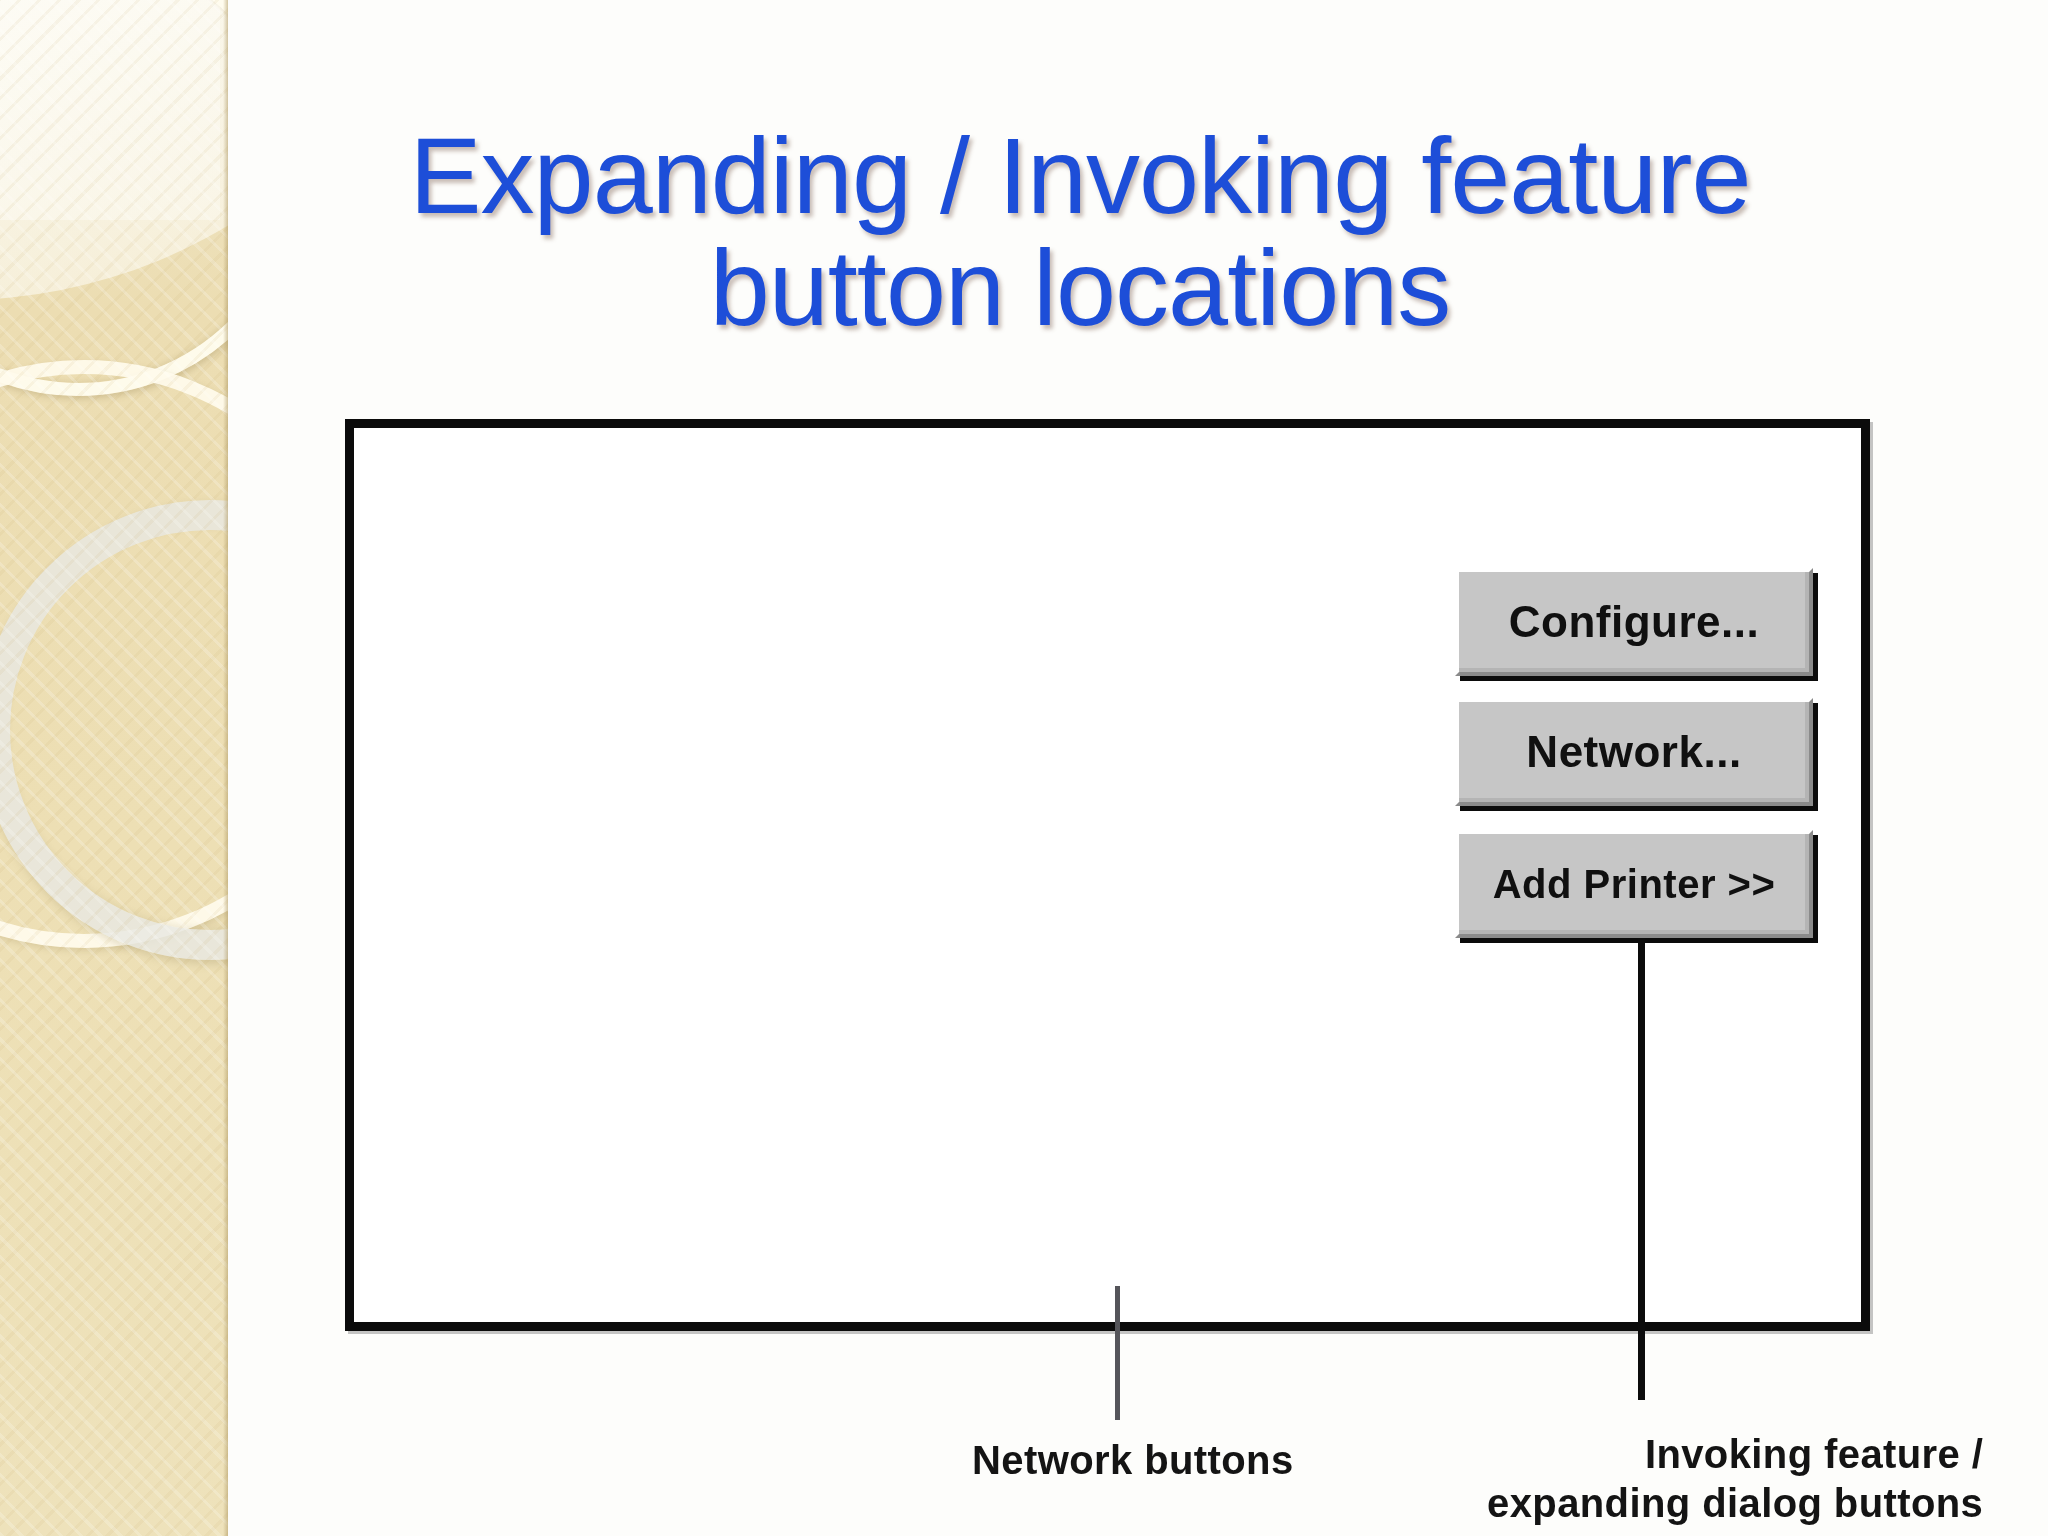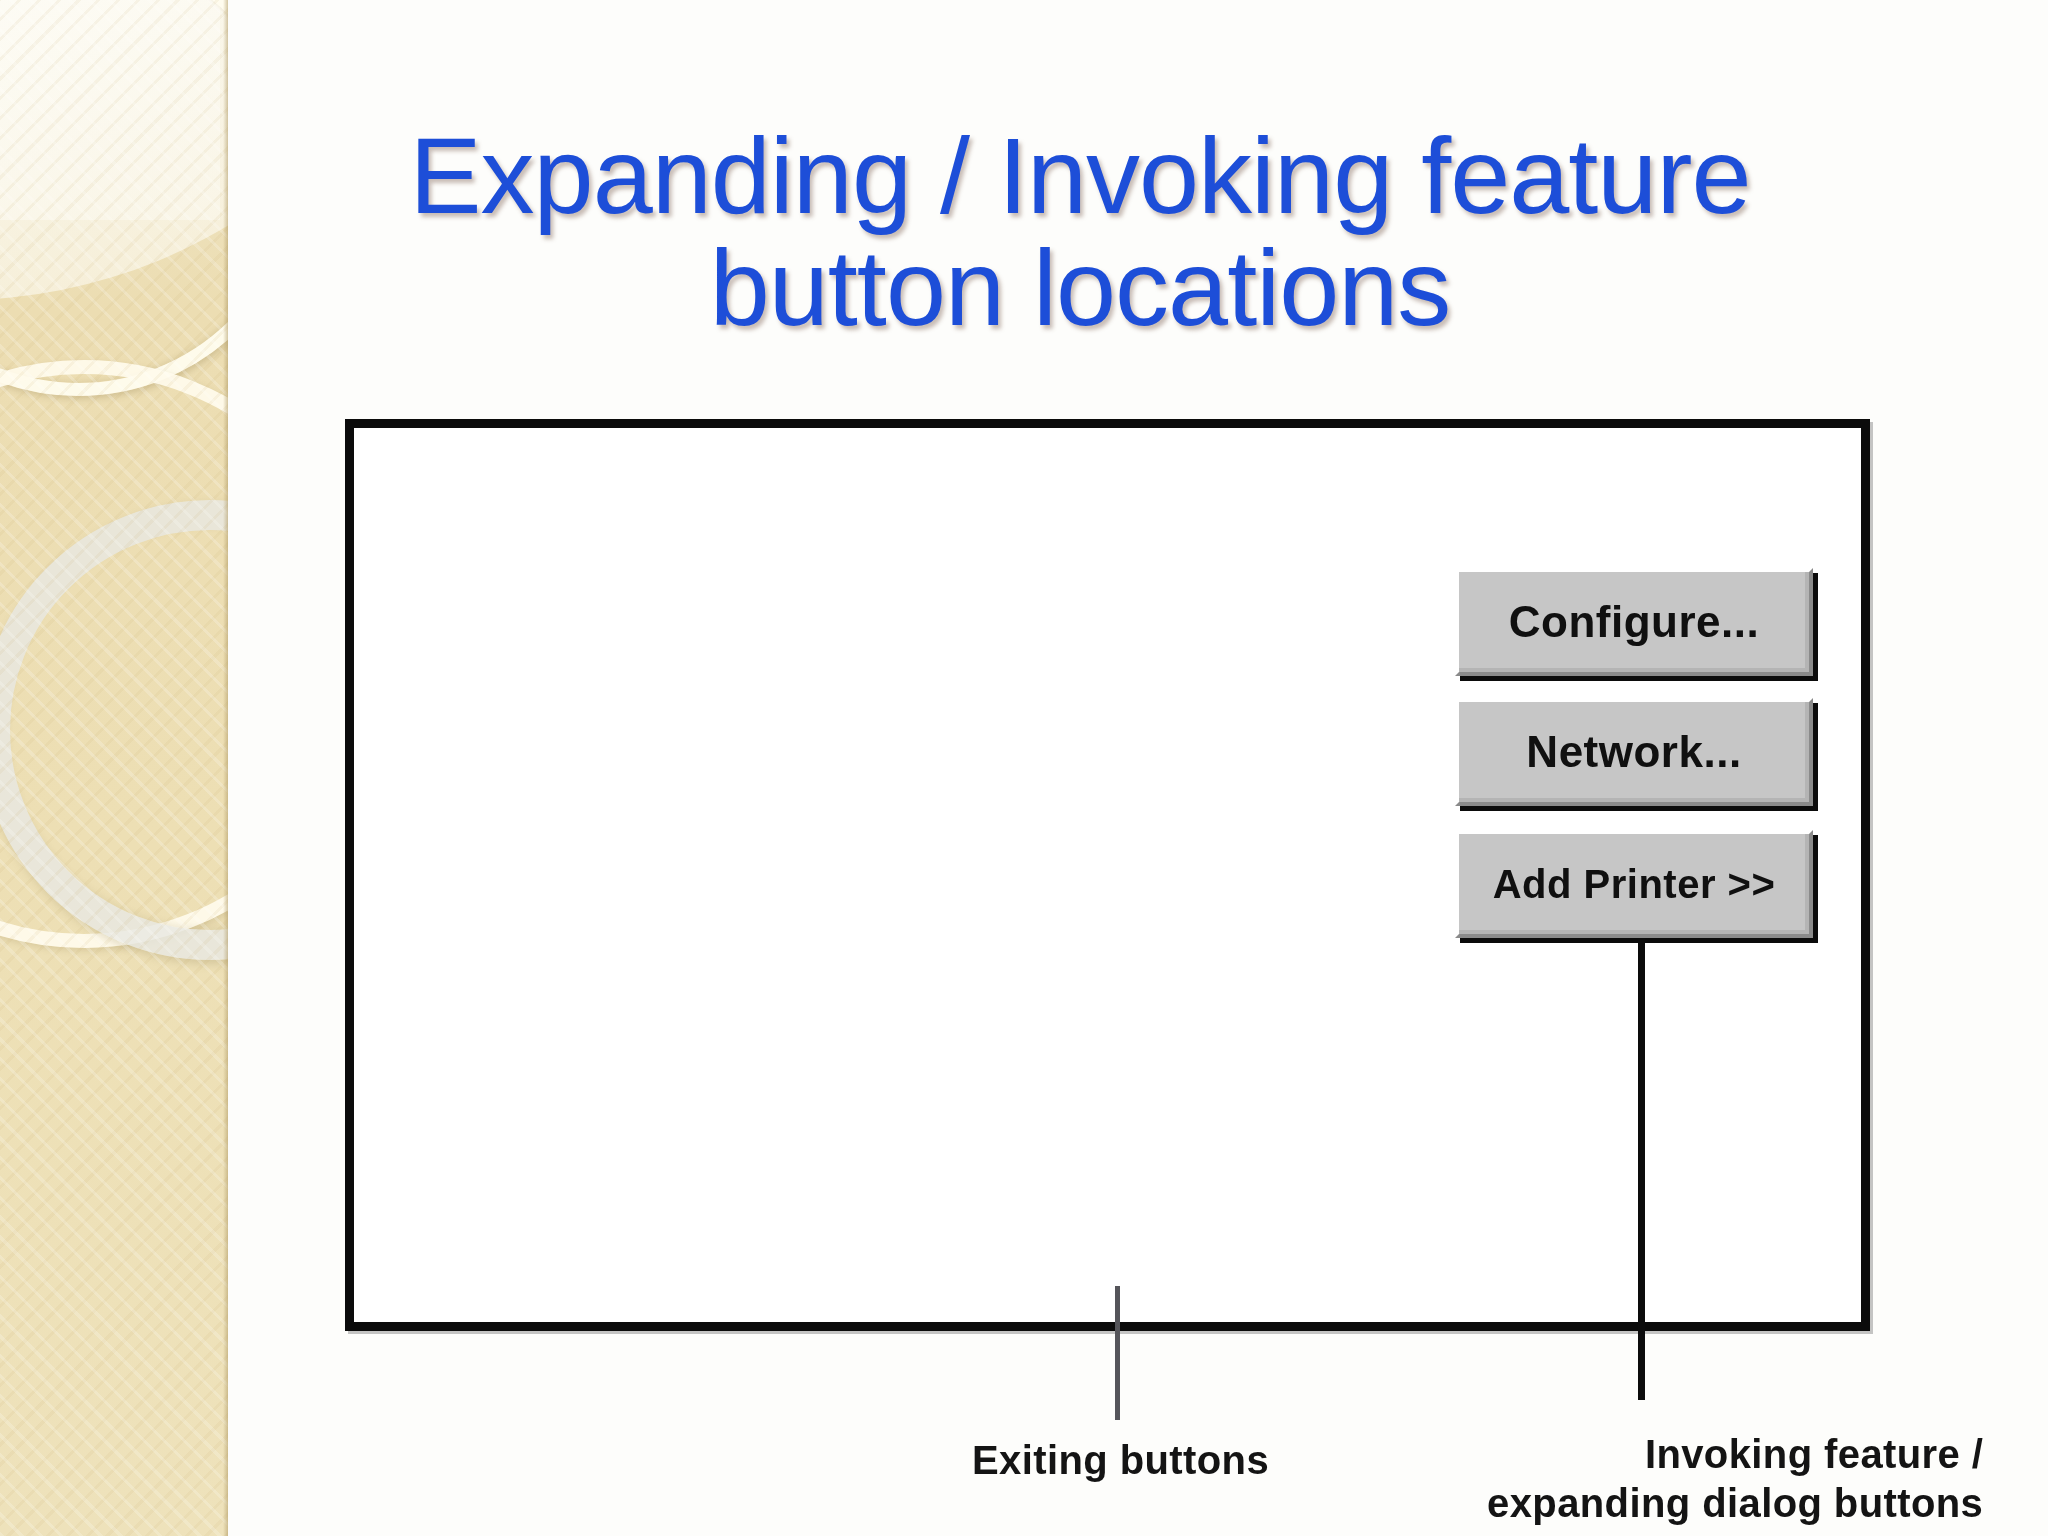--- a/index.html
+++ b/index.html
@@ -218,19 +218,19 @@
 
     <div class="win-btn" id="btn-addprinter">
       <span class="lbl">Add Printer &gt;&gt;</span>
     </div>
 
 
 
     <div id="leader-left"></div>
     <div id="leader-right"></div>
 
-    <div class="caption" id="caption-exiting">Exiting buttons</div>
+    <div class="caption" id="caption-exiting">Network buttons</div>
 
     <div class="caption" id="caption-invoking">Invoking feature /
 expanding dialog buttons</div>
 
   </div>
 </div>
 
 </body></html>

